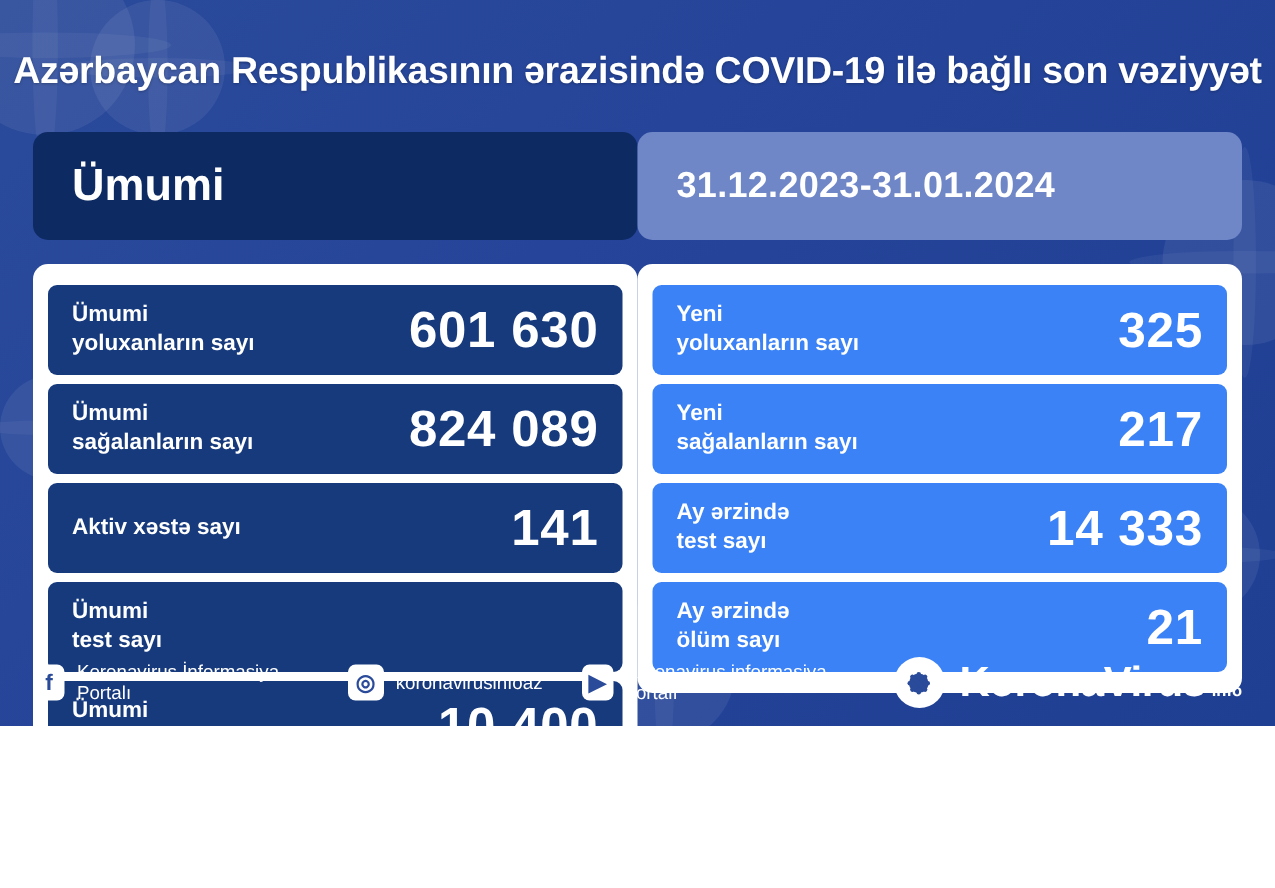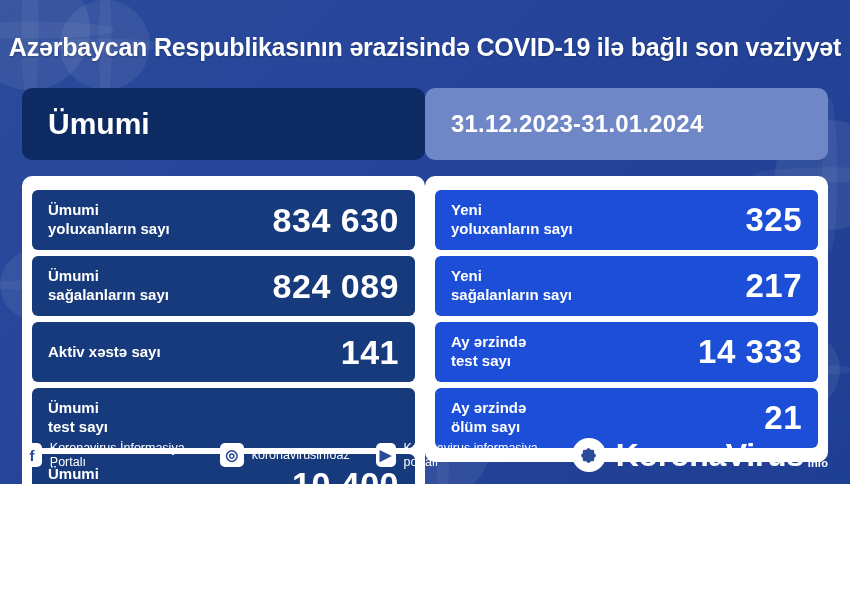--- a/index.html
+++ b/index.html
@@ -92,21 +92,21 @@
     display: flex;
     align-items: center;
     justify-content: space-between;
     border-radius: 6px;
     margin: 6px 0;
     padding: 9px 16px;
     min-height: 60px;
     color: #ffffff;
   }
   .row.left  { background: #173a7c; }
-  .row.right { background: #1d4ed8; }
+  .row.right { background: #3b82f6; }
 
   .row-label {
     font-size: 15px;
     font-weight: bold;
     line-height: 1.25;
     white-space: pre-line;
     text-align: left;
   }
   .row-value {
     font-size: 34px;
@@ -166,21 +166,21 @@
   }
   #brand-mark .spike {
     position: absolute;
     left: 50%; top: 50%;
     width: 3px; height: 15px;
     margin: -7.5px 0 0 -1.5px;
     background: #2a4a9a;
     border-radius: 2px;
   }
   #brand-text {
-    font-size: 32px;
+    font-size: 28px;
     font-weight: bold;
     letter-spacing: -0.3px;
   }
   #brand-sub {
     font-size: 11px;
     font-weight: bold;
     margin-left: 4px;
     align-self: flex-end;
     padding-bottom: 5px;
   }
@@ -203,21 +203,21 @@
 
   <div id="columns">
 
     <div class="col">
       <div class="col-header left">Ümumi</div>
       <div class="panel">
 
         <div class="row left">
           <div class="row-label">Ümumi
 yoluxanların sayı</div>
-          <div class="row-value">834 630</div>
+          <div class="row-value">601 630</div>
         </div>
 
         <div class="row left">
           <div class="row-label">Ümumi
 sağalanların sayı</div>
           <div class="row-value">824 089</div>
         </div>
 
         <div class="row left">
           <div class="row-label">Aktiv xəstə sayı</div>

